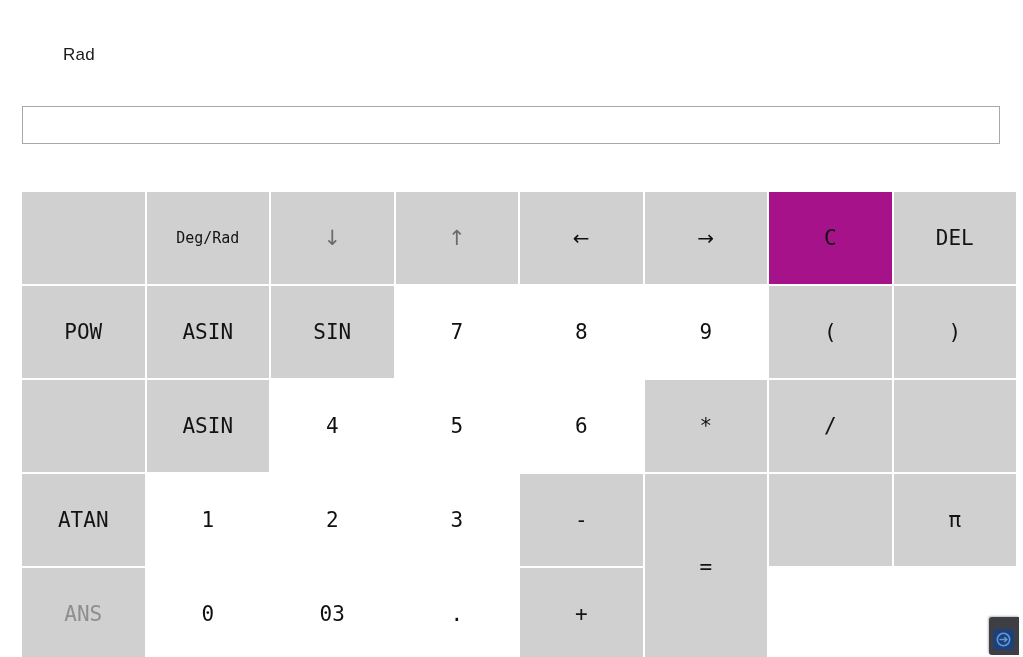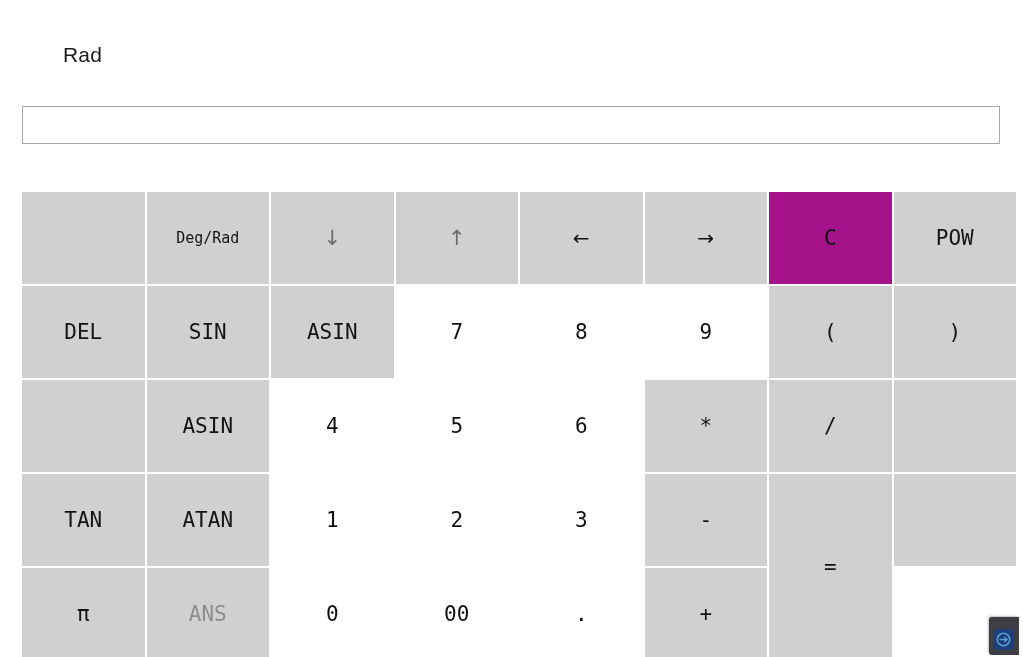--- a/index.html
+++ b/index.html
@@ -14,21 +14,21 @@
     font-family: "Liberation Sans", sans-serif;
     position: relative;
   }
 
   
   #mode-label {
     position: absolute;
     left: 63px;
     top: 43px;
     font-family: "Liberation Sans", sans-serif;
-    font-size: 21px;
+    font-size: 17px;
     color: #1a1a1a;
     line-height: 24px;
     letter-spacing: 0.2px;
   }
 
   
   #display-wrap {
     position: absolute;
     left: 22px;
     top: 106px;
@@ -190,30 +190,30 @@
     <div class="key arrow-h">
       <span>←</span>
     </div>
     <div class="key arrow-h">
       <span>→</span>
     </div>
     <div class="key clear">
       <span>C</span>
     </div>
     <div class="key func">
+      <span>DEL</span>
+    </div>
+    <div class="key func">
       <span>POW</span>
     </div>
     <div class="key func">
-      <span>DEL</span>
+      <span>ASIN</span>
     </div>
     <div class="key func">
       <span>SIN</span>
-    </div>
-    <div class="key func">
-      <span>ASIN</span>
     </div>
     <div class="key num">
       <span>7</span>
     </div>
     <div class="key num">
       <span>8</span>
     </div>
     <div class="key num">
       <span>9</span>
     </div>
@@ -241,23 +241,20 @@
     <div class="key func">
       <span>*</span>
     </div>
     <div class="key func">
       <span>/</span>
     </div>
     <div class="key blank">
       <span></span>
     </div>
     <div class="key func">
-      <span>TAN</span>
-    </div>
-    <div class="key func">
       <span>ATAN</span>
     </div>
     <div class="key num">
       <span>1</span>
     </div>
     <div class="key num">
       <span>2</span>
     </div>
     <div class="key num">
       <span>3</span>
@@ -274,21 +271,21 @@
     <div class="key pi">
       <span>π</span>
     </div>
     <div class="key disabled">
       <span>ANS</span>
     </div>
     <div class="key num">
       <span>0</span>
     </div>
     <div class="key num">
-      <span>00</span>
+      <span>03</span>
     </div>
     <div class="key num">
       <span>.</span>
     </div>
     <div class="key func">
       <span>+</span>
     </div>
   </div>
 
 <div id="corner-widget">

